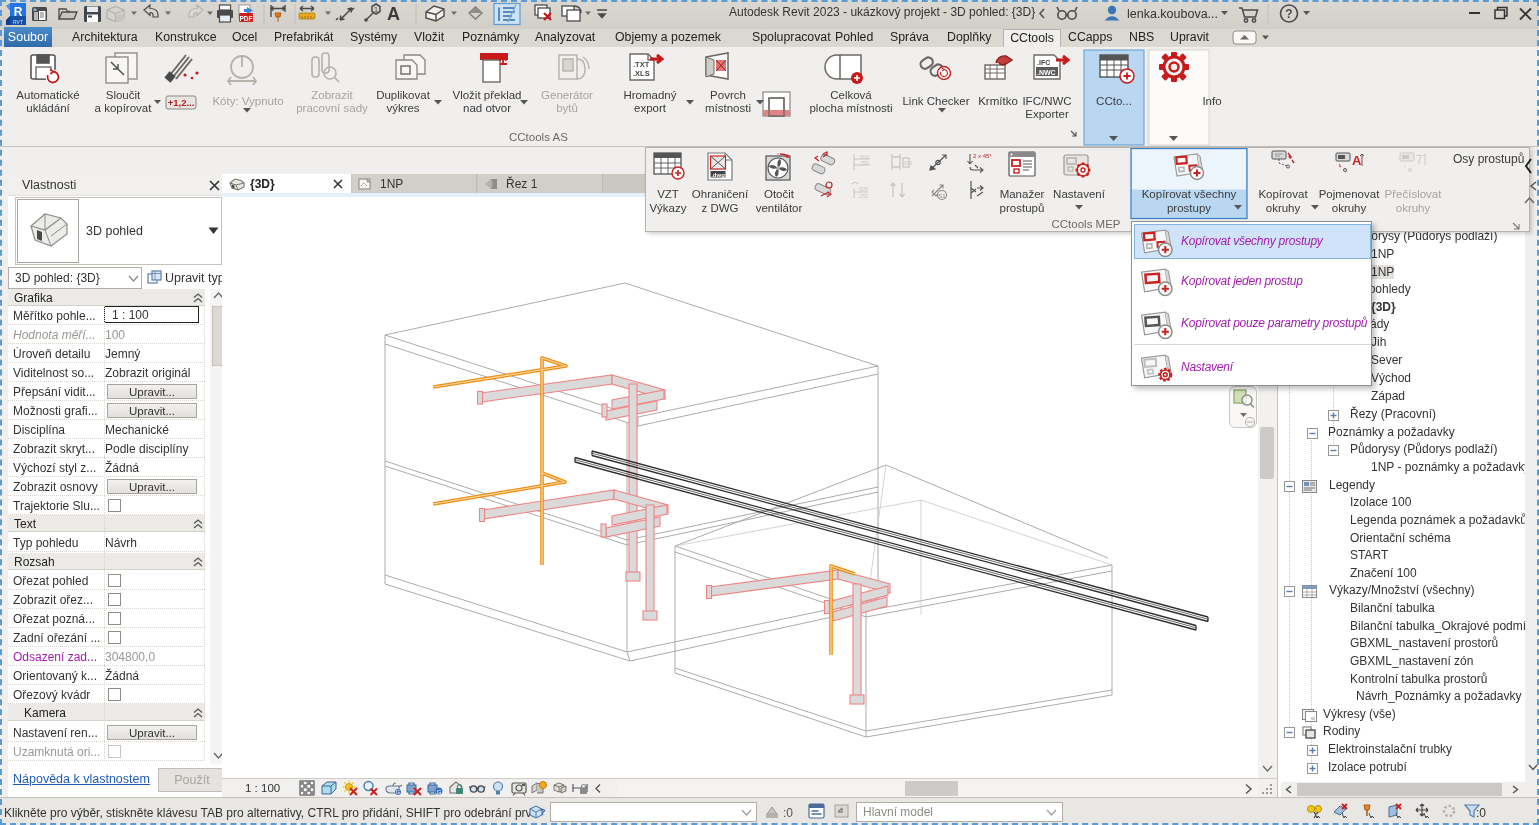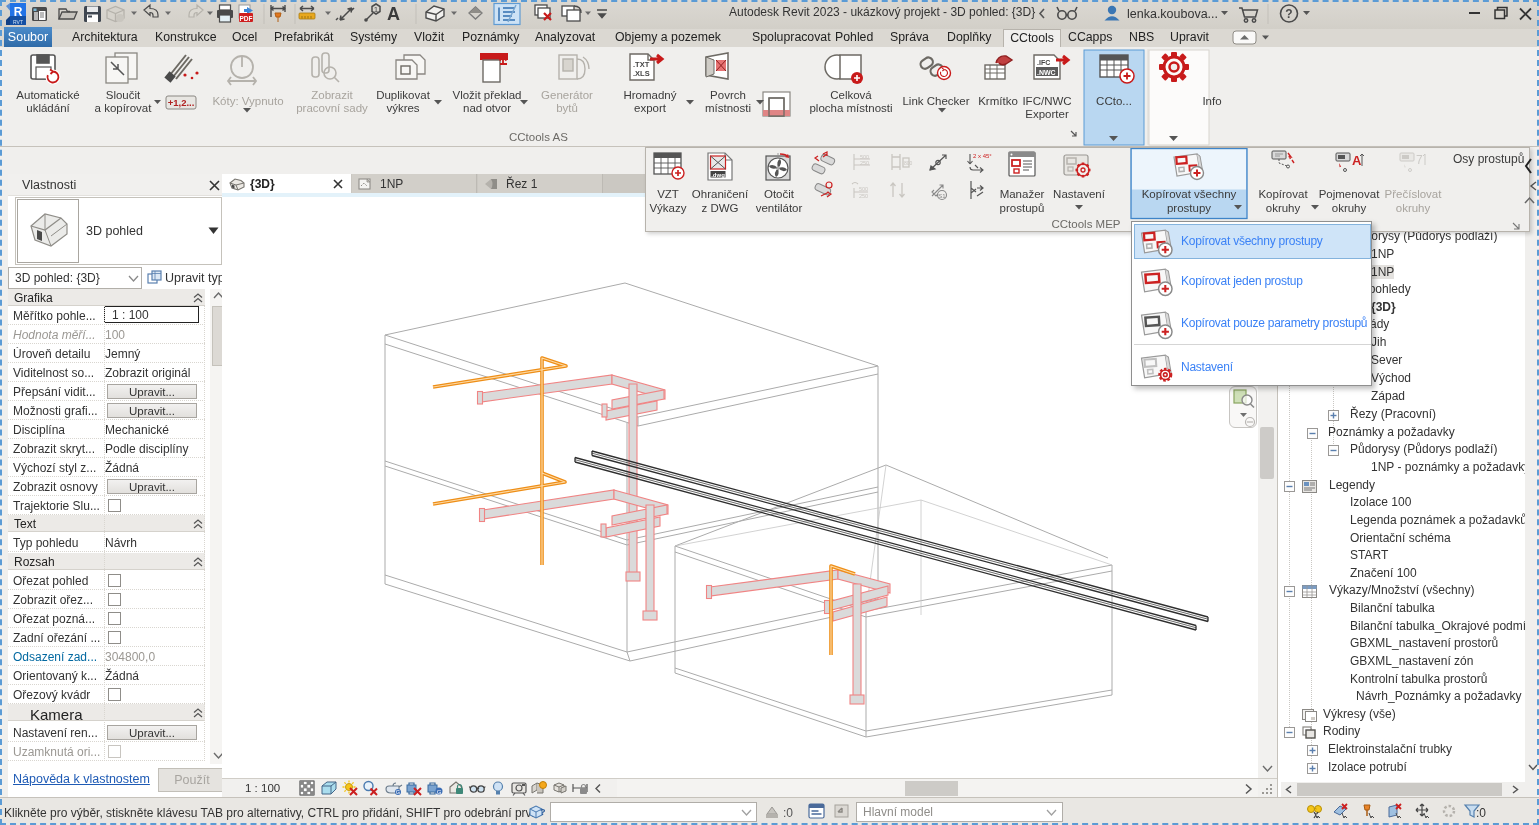--- a/index.html
+++ b/index.html
@@ -17,21 +17,21 @@
 #soubortab { position:absolute; left:4px; top:-2px; width:48px; height:20px; background:linear-gradient(#4b8ccb,#2f6ba8); color:#fff; font-size:12.5px; text-align:center; line-height:20px; }
 
 #ribbon { left:0; top:47px; width:1539px; height:100px; background:#f0efed; border-bottom:1px solid #c6c2bb; }
 .rbtn { position:absolute; text-align:center; font-size:11.5px; color:#3b3b3b; line-height:13px; }
 .rbtn.gray { color:#a8a49e; }
 .plabel { position:absolute; font-size:11.5px; color:#6c6a66; }
 
 #mep { left:645px; top:147px; width:885px; height:85px; background:#f0efed; border:1px solid #b7b3ac; box-shadow:2px 2px 4px rgba(0,0,0,.18); z-index:20; }
 
 #menu { left:1131px; top:221px; width:241px; height:165px; background:#fff; border:1px solid #8f8f8f; z-index:30; box-shadow:3px 3px 5px rgba(0,0,0,.25); }
-.mi { position:absolute; left:1px; font-size:12px; letter-spacing:-0.25px; color:#3b82f6; white-space:nowrap; }
+.mi { position:absolute; left:1px; font-size:12px; letter-spacing:-0.25px; color:#a21caf; white-space:nowrap;font-style:italic; }
 
 #props { left:0; top:174px; width:248px; height:623px; background:#fff; border-right:4px solid #4d7c0f; font-size:12px; color:#333;margin-left:8px; }
 .prow { position:absolute; left:0; width:197px; height:19px; border-bottom:1px dotted #d9d6d0; }
 .plbl { position:absolute; left:5px; top:3px; white-space:nowrap; overflow:hidden; }
 .pval { position:absolute; left:97px; top:3px; white-space:nowrap; }
 .psec { position:absolute; left:0; width:197px; height:17px; background:#eceae7; border-bottom:1px solid #d5d2cc; }
 .ubtn { position:absolute; left:99px; top:2px; width:90px; height:15px; background:linear-gradient(#f2f1f0,#e2e0dd); border:1px solid #a8a5a0; text-align:center; line-height:14px; font-size:11.5px; }
 .cbox { position:absolute; left:100px; top:3px; width:13px; height:13px; background:#fff; border:1px solid #8f8d89; }
 
 #tabbar { left:222px; top:174px; width:1055px; height:19px; background:#cbc8c2; }
@@ -408,21 +408,21 @@
         <path d="M1 4.5 l4 -3.5 4 3.5 M1 9 l4 -3.5 4 3.5" fill="none" stroke="#555" stroke-width="1.2"></path>
       </svg>
     </div>
     <div class="psec" style="top:379px;">
       <span style="position:absolute; left:6px; top:2px; font-size:12px; color:#222;">Rozsah</span>
       <svg style="position:absolute; left:185px; top:4px;" width="10" height="10">
         <path d="M1 4.5 l4 -3.5 4 3.5 M1 9 l4 -3.5 4 3.5" fill="none" stroke="#555" stroke-width="1.2"></path>
       </svg>
     </div>
     <div class="psec" style="top:530px;">
-      <span style="position:absolute; left:22px; top:2px; font-size:15px; color:#222;">Kamera</span>
+      <span style="position:absolute; left:16px; top:2px; font-size:12px; color:#222;">Kamera</span>
       <svg style="position:absolute; left:185px; top:4px;" width="10" height="10">
         <path d="M1 4.5 l4 -3.5 4 3.5 M1 9 l4 -3.5 4 3.5" fill="none" stroke="#555" stroke-width="1.2"></path>
       </svg>
     </div>
     <div class="prow" style="top:132px;">
       <span class="plbl" style="">Měřítko pohle...</span>
       <div style="position:absolute; left:96px; top:0px; width:95px; height:17px; border:1.5px solid #222; background:#fff;">
         <span style="position:absolute; left:7px; top:1px; font-size:12px;">1 : 100</span>
       </div>
     </div>
@@ -480,21 +480,21 @@
     </div>
     <div class="prow" style="top:435px;">
       <span class="plbl" style="">Ořezat pozná...</span>
       <span class="cbox"></span>
     </div>
     <div class="prow" style="top:454px;">
       <span class="plbl" style="">Zadní ořezání ...</span>
       <span class="cbox"></span>
     </div>
     <div class="prow" style="top:473px;">
-      <span class="plbl" style="color:#0369a1;">Odsazení zad...</span>
+      <span class="plbl" style="color:#a21caf;">Odsazení zad...</span>
       <span class="pval" style="color:#9b9893;">304800,0</span>
     </div>
     <div class="prow" style="top:492px;">
       <span class="plbl" style="">Orientovaný k...</span>
       <span class="pval" style="">Žádná</span>
     </div>
     <div class="prow" style="top:511px;">
       <span class="plbl" style="">Ořezový kvádr</span>
       <span class="cbox"></span>
     </div>

